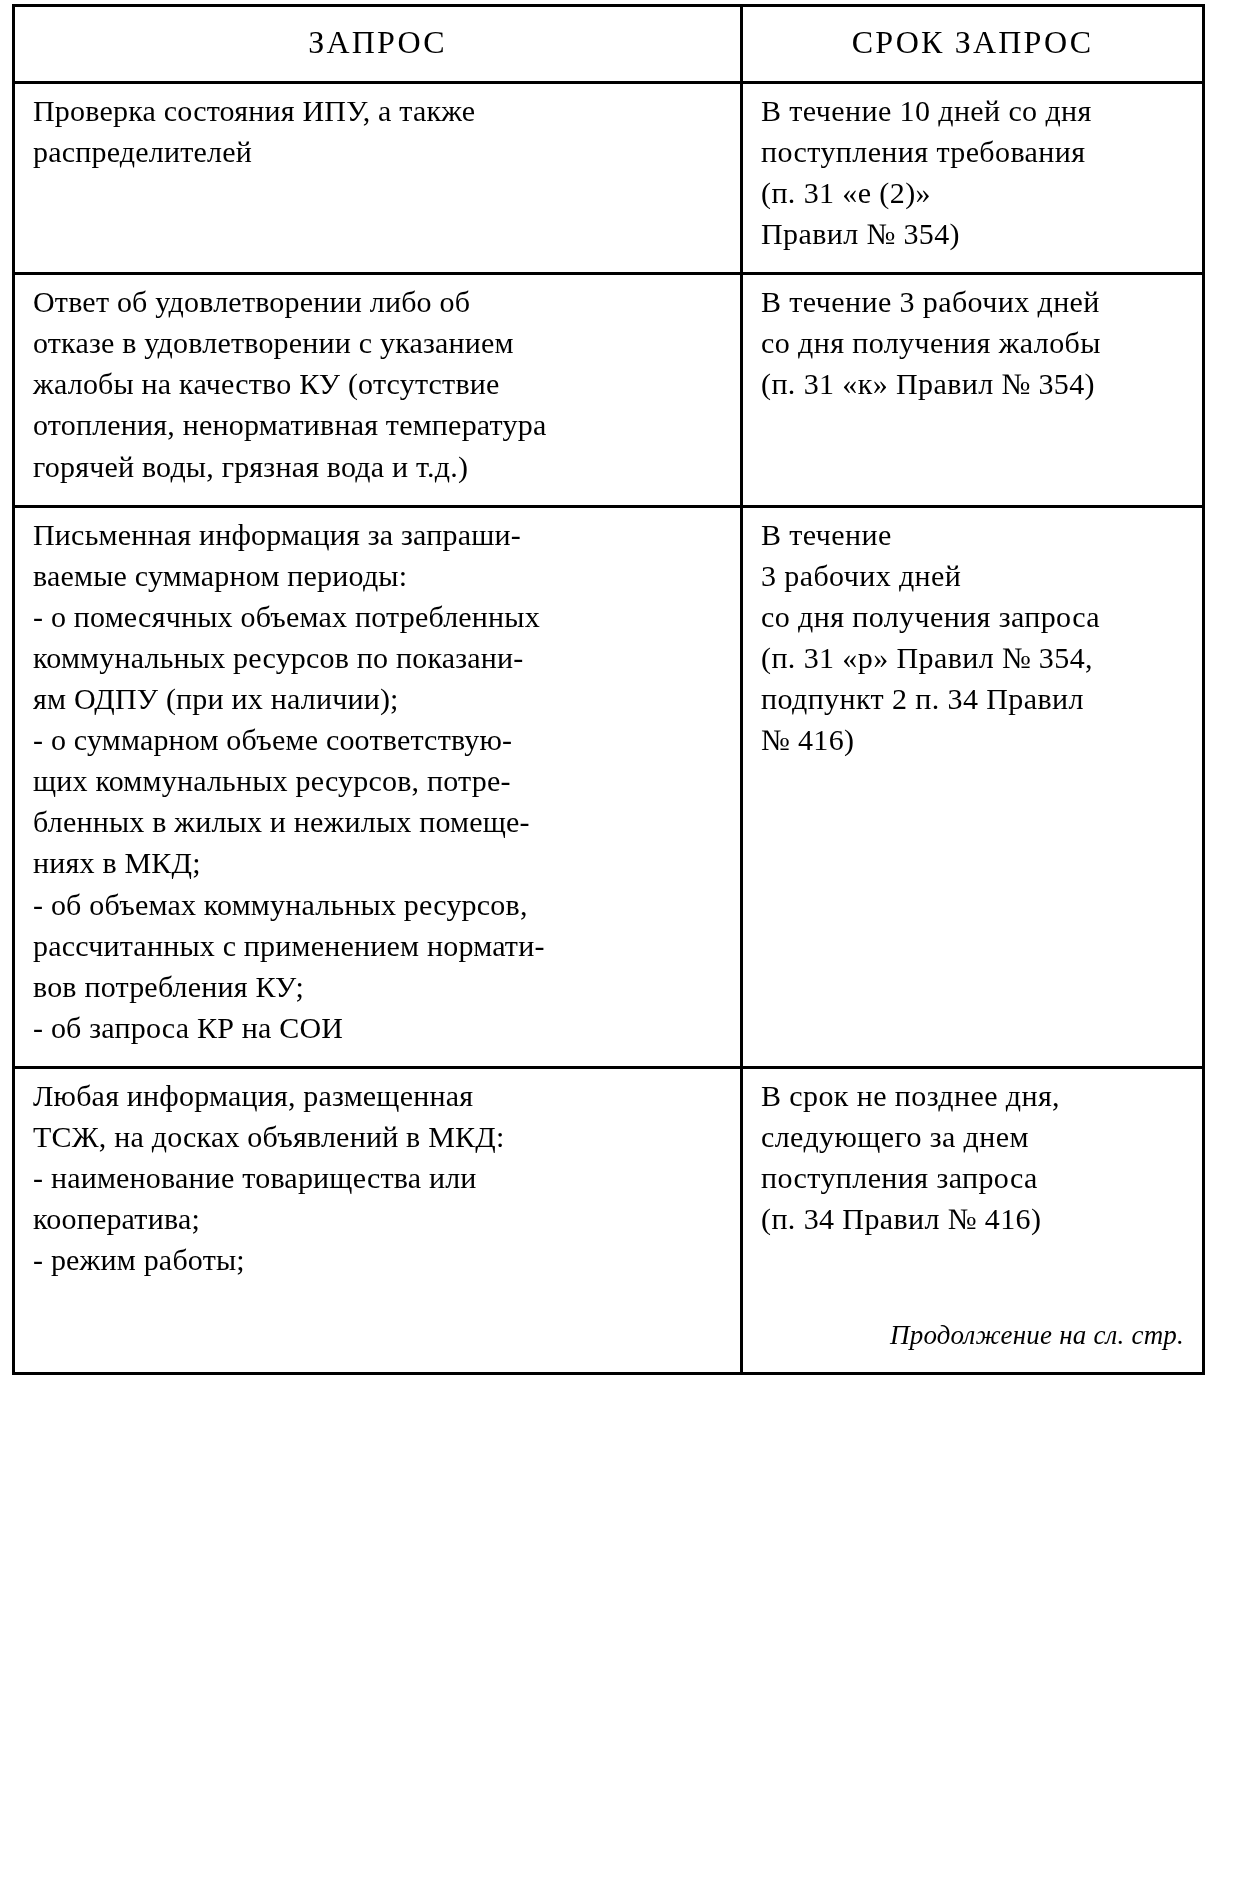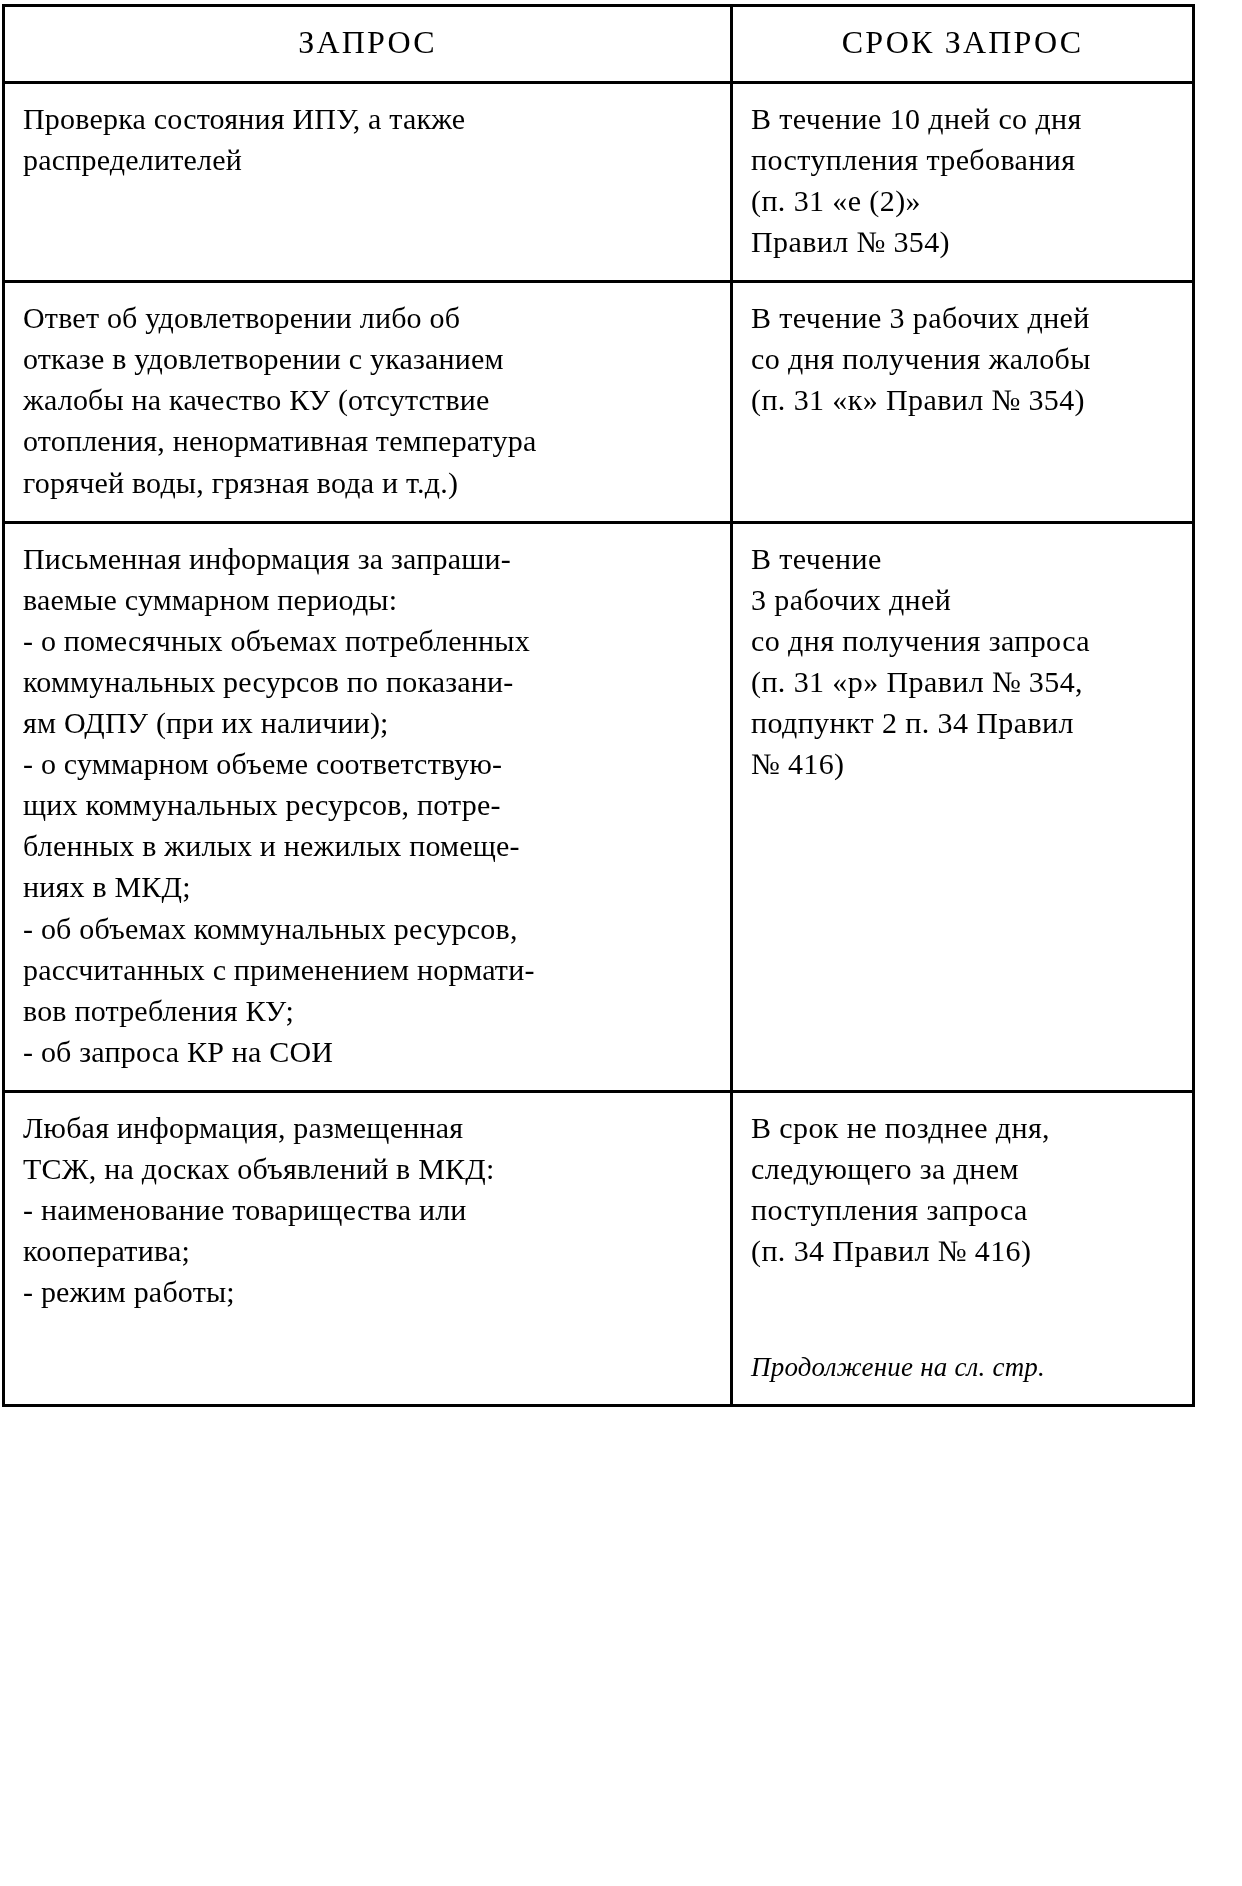--- a/index.html
+++ b/index.html
@@ -16,32 +16,32 @@
   }
   .page {
     position: relative;
     width: 1242px;
     height: 1886px;
     box-sizing: border-box;
   }
   table.req-table {
     border-collapse: collapse;
     width: 1190px;
-    margin-left: 2px;
+    margin-left: 12px;
     margin-top: 4px;
     table-layout: fixed;
   }
   table.req-table col.c1 { width: 728px; }
   table.req-table col.c2 { width: 462px; }
 
   table.req-table th,
   table.req-table td {
     border: 3px solid #000000;
     vertical-align: top;
-    padding: 14px 18px 18px 18px;
+    padding: 6px 18px 18px 18px;
     font-size: 30px;
     line-height: 1.37;
     letter-spacing: 0.4px;
   }
   table.req-table thead th {
     text-align: center;
     font-weight: normal;
     font-size: 32px;
     letter-spacing: 2.2px;
     padding: 14px 10px 16px 10px;
@@ -49,20 +49,21 @@
   .cell-line {
     display: block;
     white-space: pre-wrap;
   }
   td.col-left .cell-line {
     letter-spacing: 0.2px;
   }
   .footnote {
     display: block;
     font-style: italic;
+    text-align: right;
     font-size: 27px;
     letter-spacing: 0.2px;
     margin-top: 78px;
   }
 </style>
 </head>
 <body>
 
 <div class="page">
   <table class="req-table">

